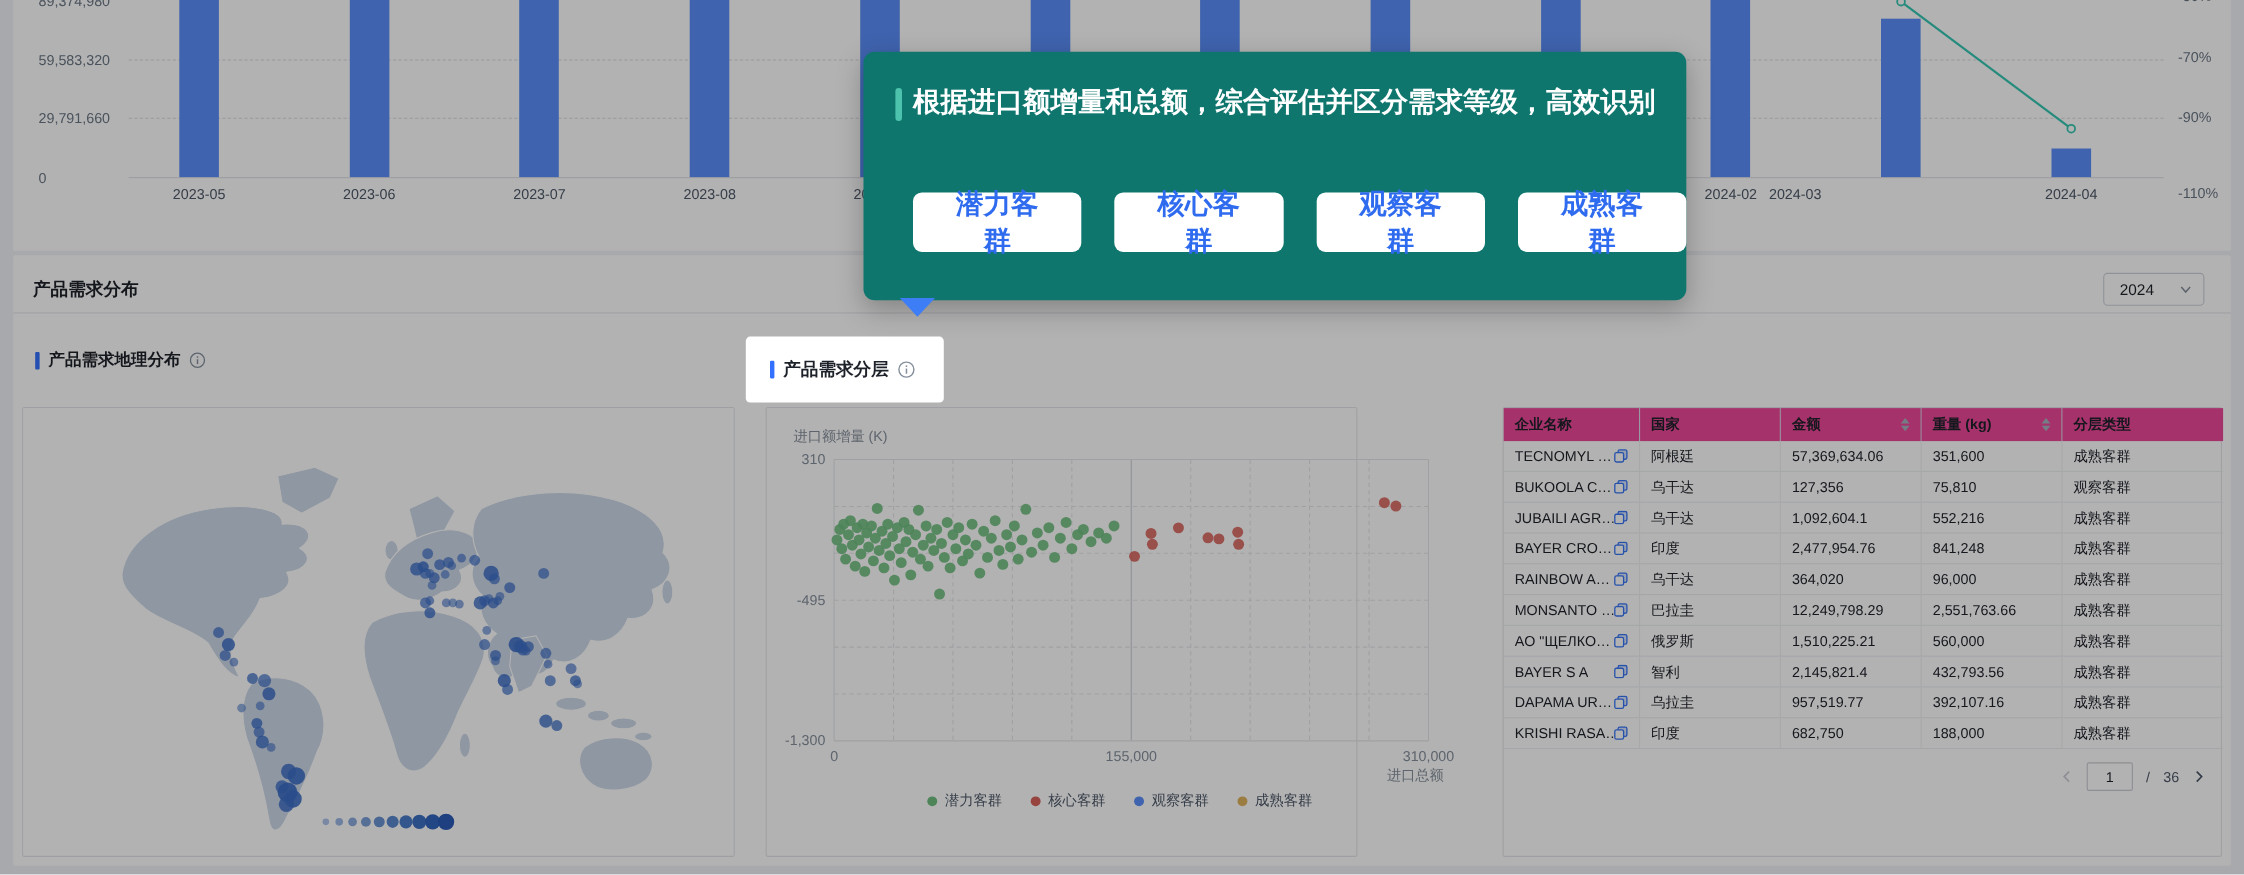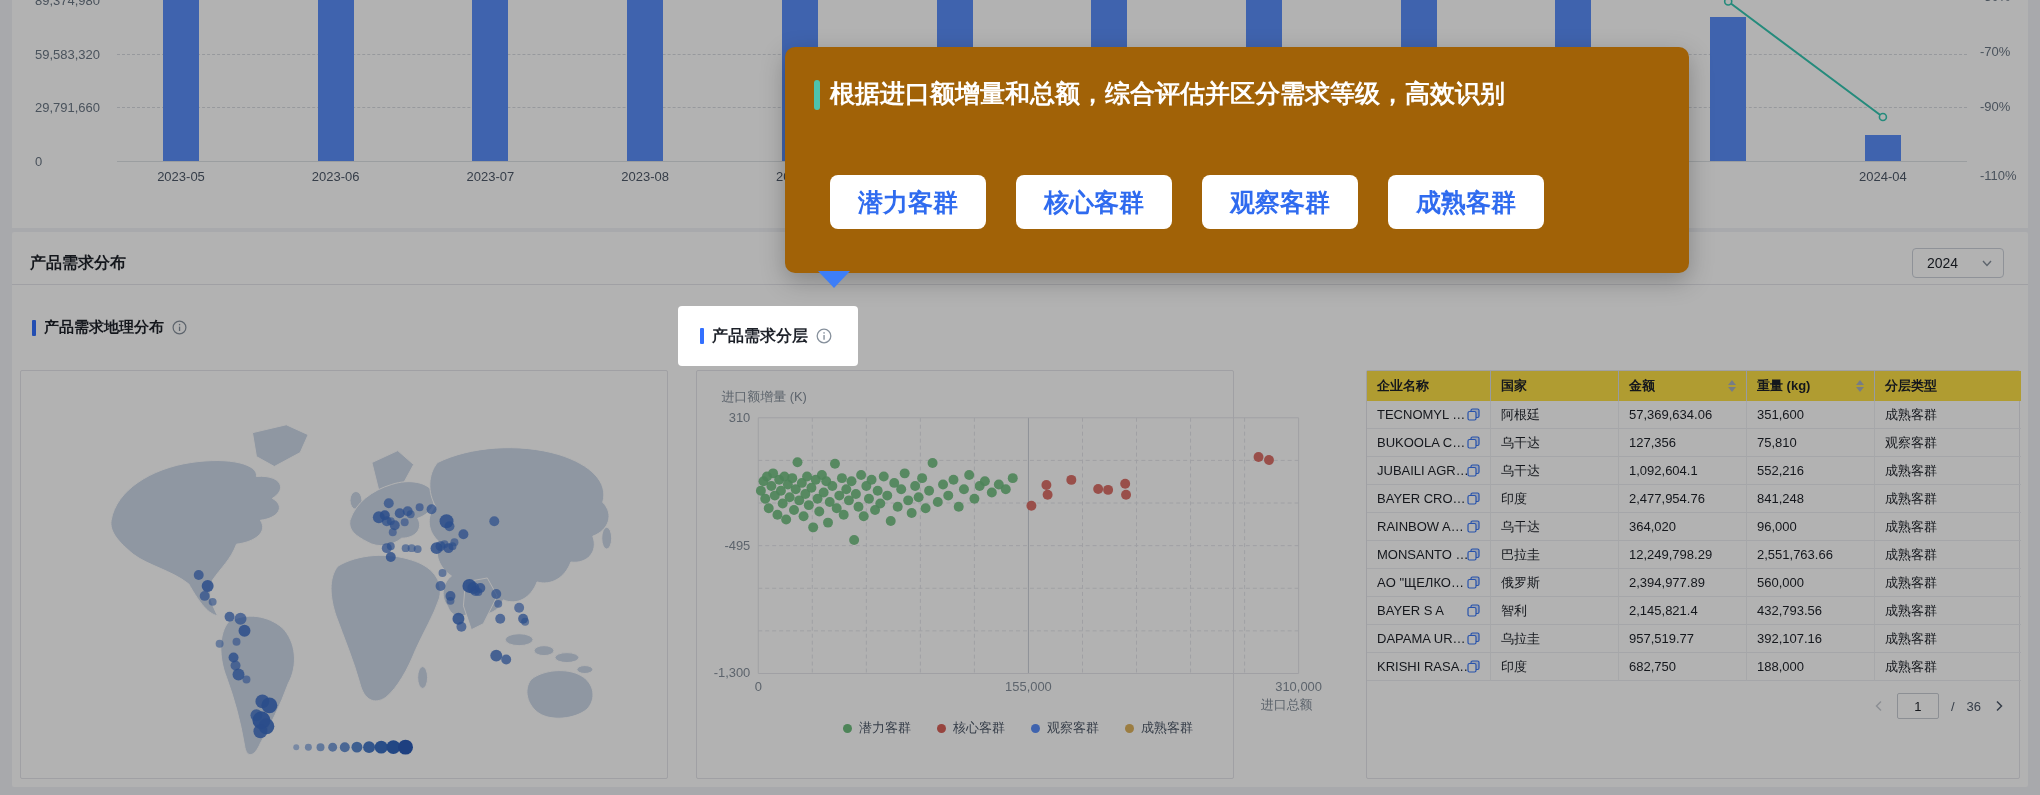--- a/index.html
+++ b/index.html
@@ -20,41 +20,41 @@
           background:#fff;border:1px solid #cdd2da;border-radius:4px;padding:0 10px 0 14px;
           font-size:14px;color:#1d2129;box-sizing:border-box;}
   .ptitle{position:absolute;display:flex;align-items:center;gap:8px;font-size:15px;font-weight:bold;color:#1d2129;}
   .accentbar{width:4px;height:16px;background:#3370ff;border-radius:1px;flex:none;}
   .panel{position:absolute;background:#fff;border:1px solid #e5e6eb;border-radius:2px;box-sizing:border-box;}
   .legend-row{position:absolute;display:flex;gap:26px;font-size:13px;color:#4e5969;align-items:center;}
   .legend-item{display:flex;align-items:center;gap:7px;}
   .legend-dot{width:9px;height:9px;border-radius:50%;flex:none;}
   
   .trow{display:grid;grid-template-columns:124px 128px 128px 128px 146px;width:654px;box-sizing:border-box;}
-  .th{background:#fde047;font-weight:bold;font-size:13px;display:flex;align-items:center;
+  .th{background:#ec4899;font-weight:bold;font-size:13px;display:flex;align-items:center;
       padding:0 10px;height:30px;border-right:1px solid #d9deea;box-sizing:border-box;}
   .th:last-child{border-right:none;}
   .td{font-size:13px;display:flex;align-items:center;padding:0 10px;height:28px;
       border-bottom:1px solid #eceef2;border-right:1px solid #f0f1f4;box-sizing:border-box;
       white-space:nowrap;overflow:hidden;}
   .td:last-child{border-right:none;}
   .sort{display:inline-flex;flex-direction:column;margin-left:auto;gap:2px;cursor:pointer;}
   .sort i{display:block;width:0;height:0;border-left:4px solid transparent;border-right:4px solid transparent;}
   .sort .up{border-bottom:5px solid #a9b2c0;}
   .sort .dn{border-top:5px solid #a9b2c0;}
   .copy-ic{margin-left:auto;flex:none;cursor:pointer;}
   .pagination{position:absolute;display:flex;align-items:center;gap:12px;font-size:13px;color:#4e5969;}
   .pagebox{border:1px solid #c9cdd4;border-radius:2px;background:#fff;min-width:40px;height:24px;
            display:flex;align-items:center;justify-content:center;font-size:13px;color:#1d2129;}
   
   .overlay{position:absolute;left:0;top:0;width:2040px;height:795px;background:rgba(0,0,0,0.30);z-index:50;}
   .spotlight{position:absolute;left:678px;top:306px;width:180px;height:60px;background:#fff;border-radius:4px;
              z-index:55;display:flex;align-items:center;padding-left:22px;gap:8px;box-sizing:border-box;}
   .spotlight .t{font-size:16px;font-weight:bold;color:#1d2129;}
-  .tour{position:absolute;left:785px;top:47px;width:904px;height:226px;background:#a16207;border-radius:10px;
+  .tour{position:absolute;left:785px;top:47px;width:748px;height:226px;background:#0f766e;border-radius:10px;
         z-index:60;box-shadow:0 8px 24px rgba(0,0,0,.25);}
   .tour-arrow{position:absolute;left:818px;top:271px;width:0;height:0;z-index:60;
               border-left:16px solid transparent;border-right:16px solid transparent;border-top:17px solid #3d7ef7;}
   .tour-accent{position:absolute;left:29px;top:33px;width:6px;height:30px;background:#4dc3ae;border-radius:3px;}
   .tour-line{position:absolute;left:45px;width:780px;font-size:25px;line-height:40px;font-weight:bold;color:#fff;}
   .tour-btns{position:absolute;left:45px;top:128px;display:flex;gap:30px;}
   .tour-btn{height:54px;padding:0 28px;background:#fff;border:none;border-radius:8px;font-size:25px;font-weight:bold;
             color:#2f6bef;display:flex;align-items:center;cursor:pointer;font-family:inherit;}
   .info-ic{flex:none;cursor:pointer;}
   text{font-family:"Liberation Sans","DejaVu Sans",sans-serif;}
@@ -488,21 +488,21 @@
           </div>
           <div class="trow">
             <div class="td">
               <span style="overflow: hidden;">AO "ЩЕЛКО…</span>
               <svg width="13" height="13" viewBox="0 0 13 13" class="copy-ic">
                 <rect x="4" y="1" width="8" height="8.5" rx="1.5" fill="#d7e4fd" stroke="#3876f6" stroke-width="1.2"></rect>
                 <rect x="1" y="3.5" width="8" height="8.5" rx="1.5" fill="#fff" stroke="#3876f6" stroke-width="1.2"></rect>
               </svg>
             </div>
             <div class="td">俄罗斯</div>
-            <div class="td">2,394,977.89</div>
+            <div class="td">1,510,225.21</div>
             <div class="td">560,000</div>
             <div class="td">成熟客群</div>
           </div>
           <div class="trow">
             <div class="td">
               <span style="overflow: hidden;">BAYER S A</span>
               <svg width="13" height="13" viewBox="0 0 13 13" class="copy-ic">
                 <rect x="4" y="1" width="8" height="8.5" rx="1.5" fill="#d7e4fd" stroke="#3876f6" stroke-width="1.2"></rect>
                 <rect x="1" y="3.5" width="8" height="8.5" rx="1.5" fill="#fff" stroke="#3876f6" stroke-width="1.2"></rect>
               </svg>

